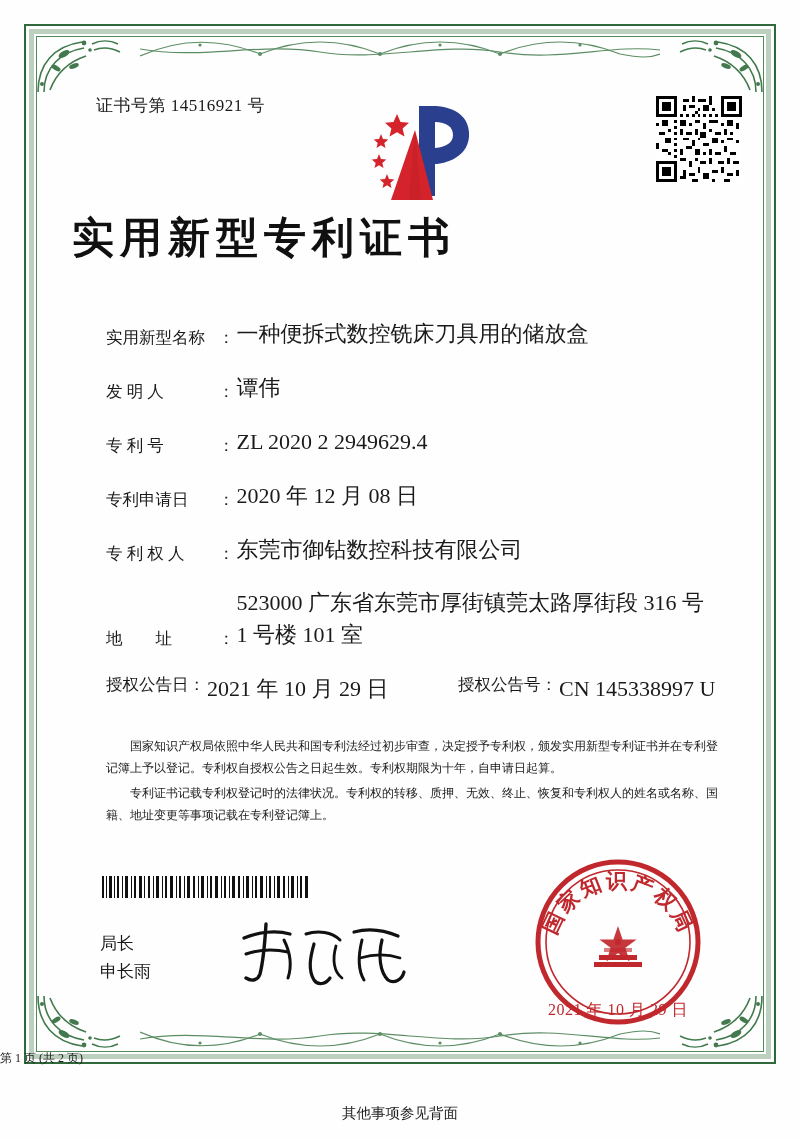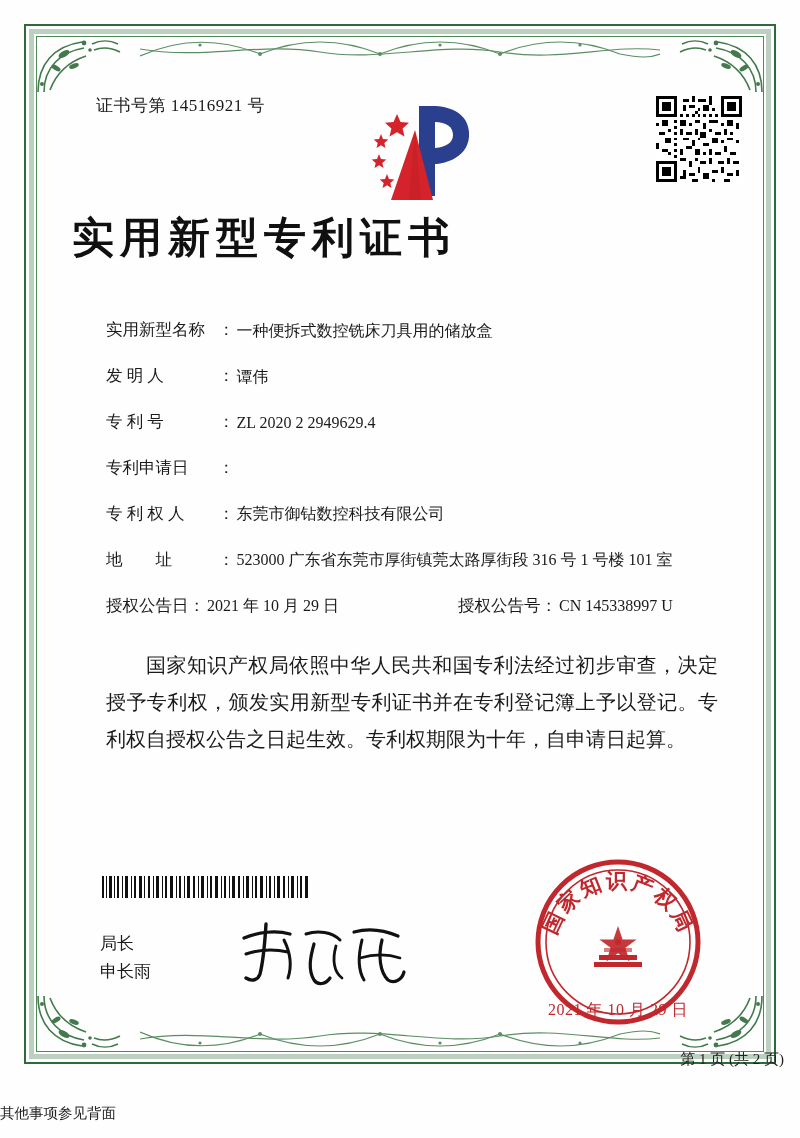--- a/index.html
+++ b/index.html
@@ -128,21 +128,21 @@
     flex: 0 0 auto;
     white-space: pre;
     font-size: 16.5px;
   }
   .f-colon {
     flex: 0 0 auto;
     padding: 0 2px 0 0;
   }
   .f-value {
     flex: 1 1 auto;
-    font-size: 16px;
+    font-size: 22px;
   }
   .f-label.w-name   { width: 112px; }
 
   .row-split {
     display: flex;
     align-items: flex-start;
     margin-bottom: 22px;
   }
   .row-split .left {
     width: 330px;
@@ -152,21 +152,21 @@
   .row-split .right {
     flex: 1;
     display: flex;
     padding-left: 22px;
     font-family: Liberation Serif, serif;
   }
 
   .paragraphs {
     margin-top: 30px;
     padding: 0 34px;
-    font-size: 20px;
+    font-size: 12px;
     line-height: 1.85;
     text-align: justify;
   }
   .paragraphs p {
     margin: 0 0 2px 0;
     text-indent: 2em;
   }
 
   
   .barcode {
@@ -205,29 +205,29 @@
     text-align: center;
     color: #c0282d;
     font-size: 16px;
     letter-spacing: 0.5px;
   }
 
   .page-no {
     position: absolute;
     left: 0; right: 16px;
     top: 1050px;
-    text-align: right;
-    font-size: 15px;
+    text-align: left;
+    font-size: 12px;
     color: #222;
   }
   .footnote {
     position: absolute;
     left: 0; right: 0;
     top: 1104px;
-    text-align: left;
+    text-align: center;
     font-size: 14.5px;
     color: #222;
   }
 </style>
 </head>
 <body>
 
 <div class="cert-page">
 
   <div class="border-outer"></div>
@@ -498,20 +498,21 @@
 
       <div class="field-row">
         <span class="f-label w-name">专 利 号</span>
         <span class="f-colon">：</span>
         <span class="f-value">ZL 2020 2 2949629.4</span>
       </div>
 
       <div class="field-row">
         <span class="f-label w-name">专利申请日</span>
         <span class="f-colon">：</span>
+        <span class="f-value">2020 年 12 月 08 日</span>
       </div>
 
       <div class="field-row">
         <span class="f-label w-name">专 利 权 人</span>
         <span class="f-colon">：</span>
         <span class="f-value">东莞市御钻数控科技有限公司</span>
       </div>
 
       <div class="field-row">
         <span class="f-label w-name">地　　址</span>
@@ -528,20 +529,21 @@
         <div class="right">
           <span class="f-label">授权公告号</span>
           <span class="f-colon">：</span>
           <span class="f-value">CN 145338997 U</span>
         </div>
       </div>
     </div>
 
     <div class="paragraphs">
       <p>国家知识产权局依照中华人民共和国专利法经过初步审查，决定授予专利权，颁发实用新型专利证书并在专利登记簿上予以登记。专利权自授权公告之日起生效。专利权期限为十年，自申请日起算。</p>
+      <p>专利证书记载专利权登记时的法律状况。专利权的转移、质押、无效、终止、恢复和专利权人的姓名或名称、国籍、地址变更等事项记载在专利登记簿上。</p>
     </div>
   </div>
 
   <div class="barcode">
     <svg viewBox="0 0 212 22" shape-rendering="crispEdges" xmlns="http://www.w3.org/2000/svg">
       <rect width="212" height="22" fill="#ffffff"></rect>
       <g fill="#111111">
         <rect x="2" y="0" width="2" height="22"></rect>
           <rect x="6" y="0" width="1" height="22"></rect>
         <rect x="9" y="0" width="3" height="22"></rect>

